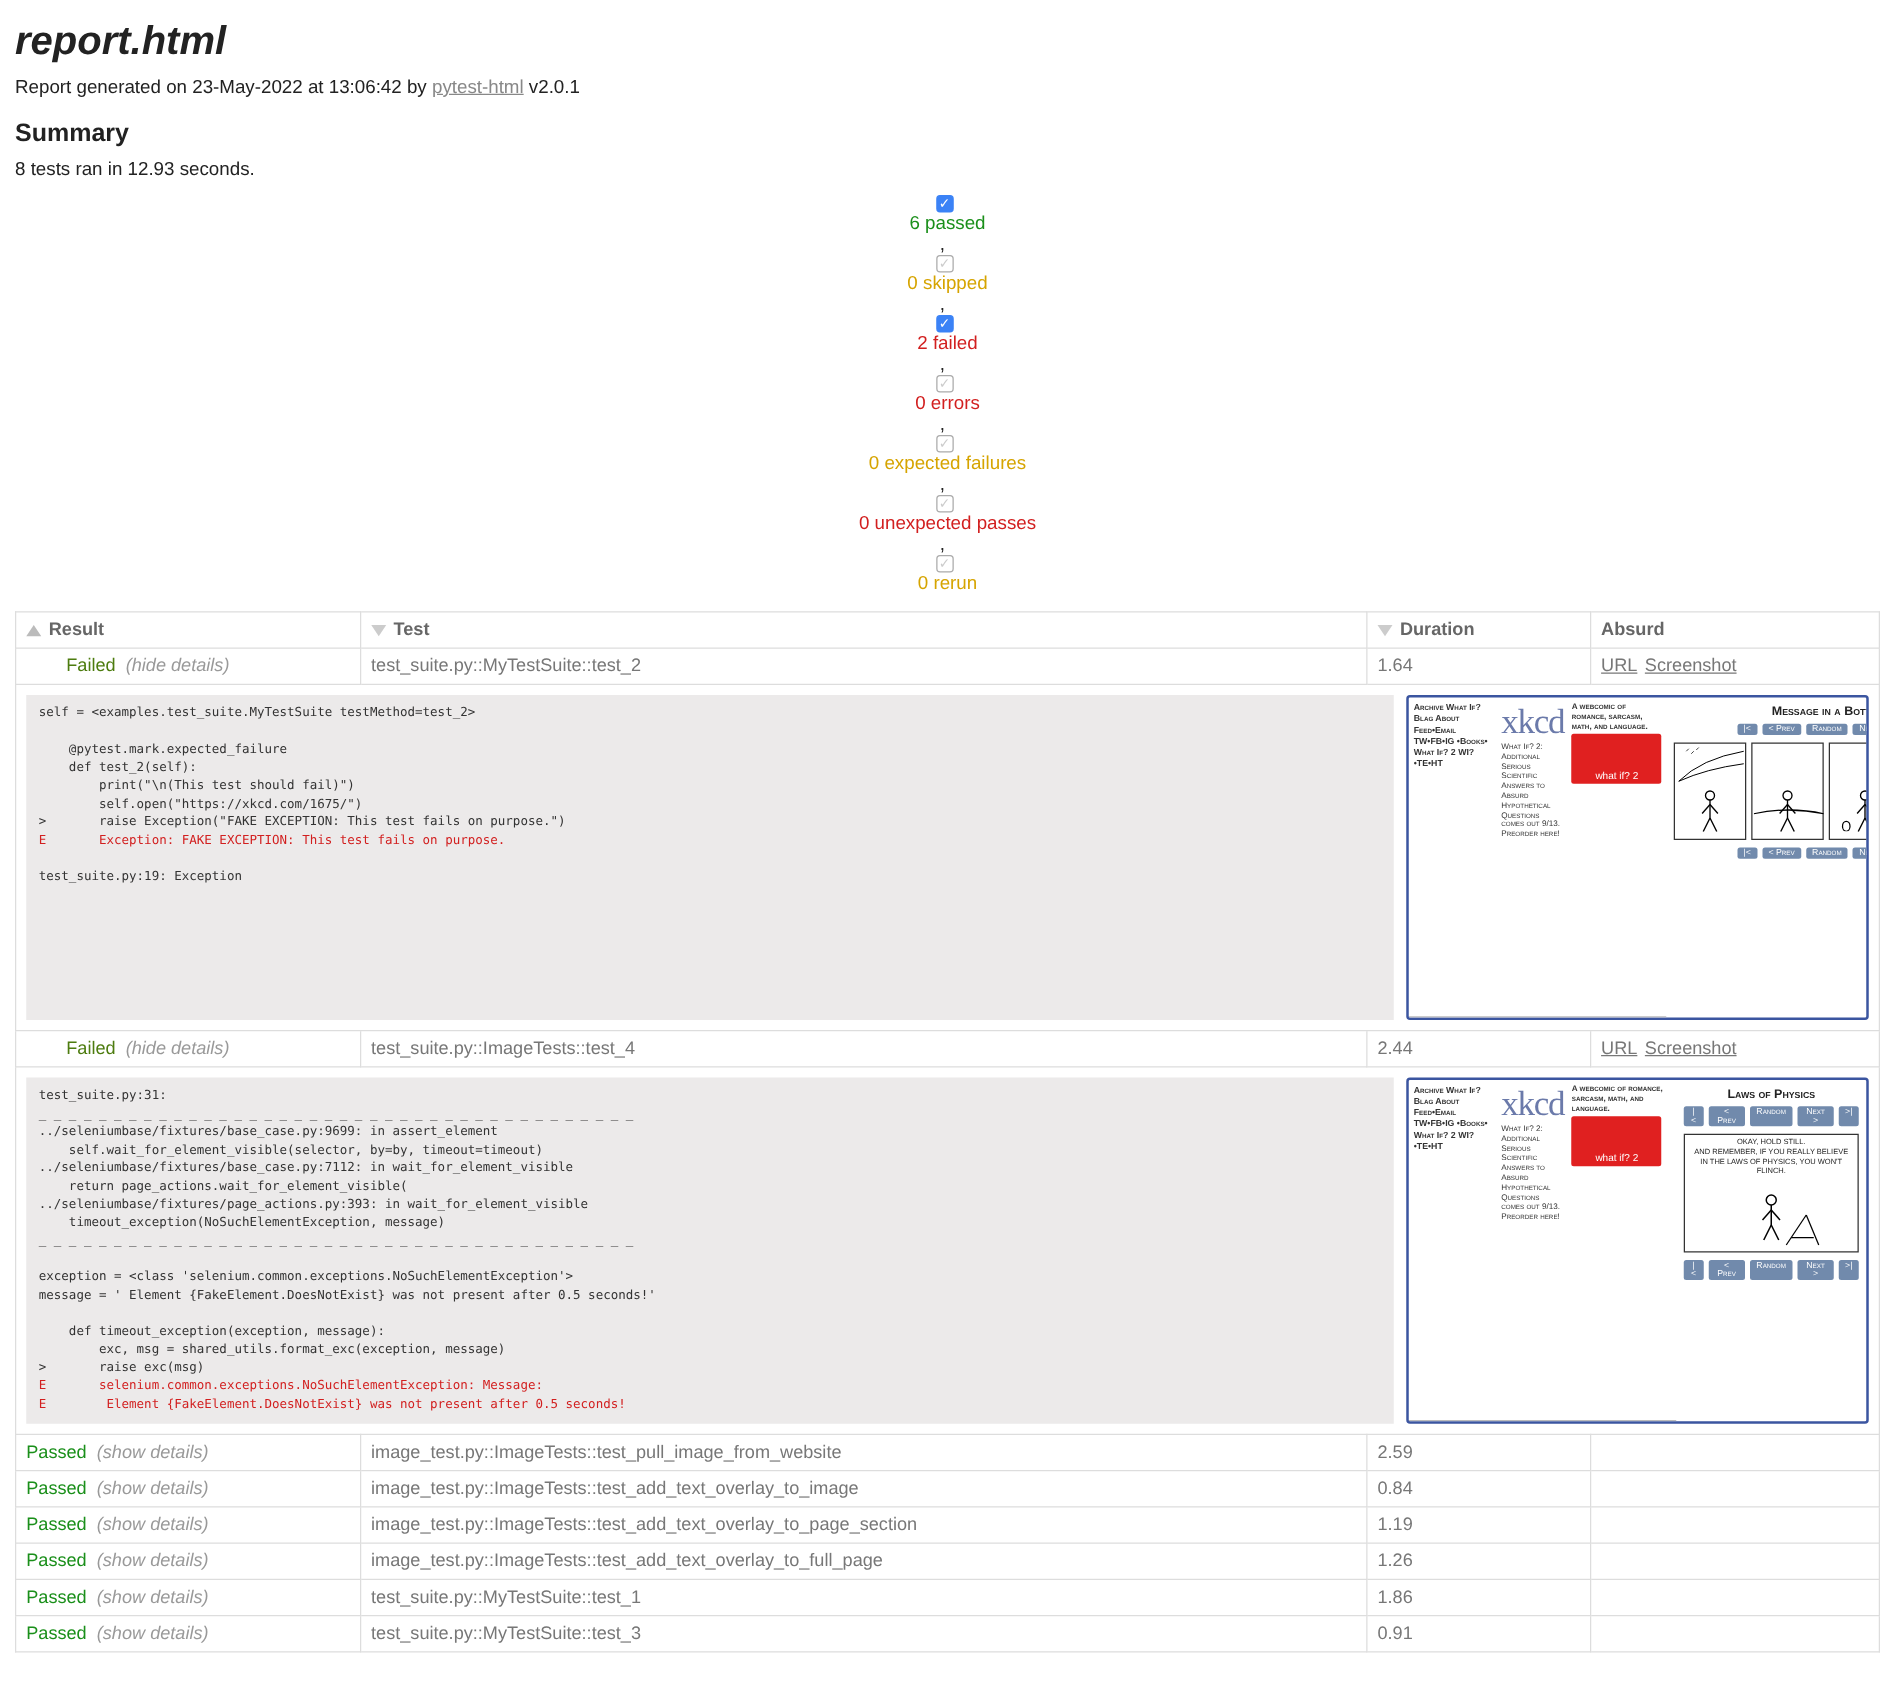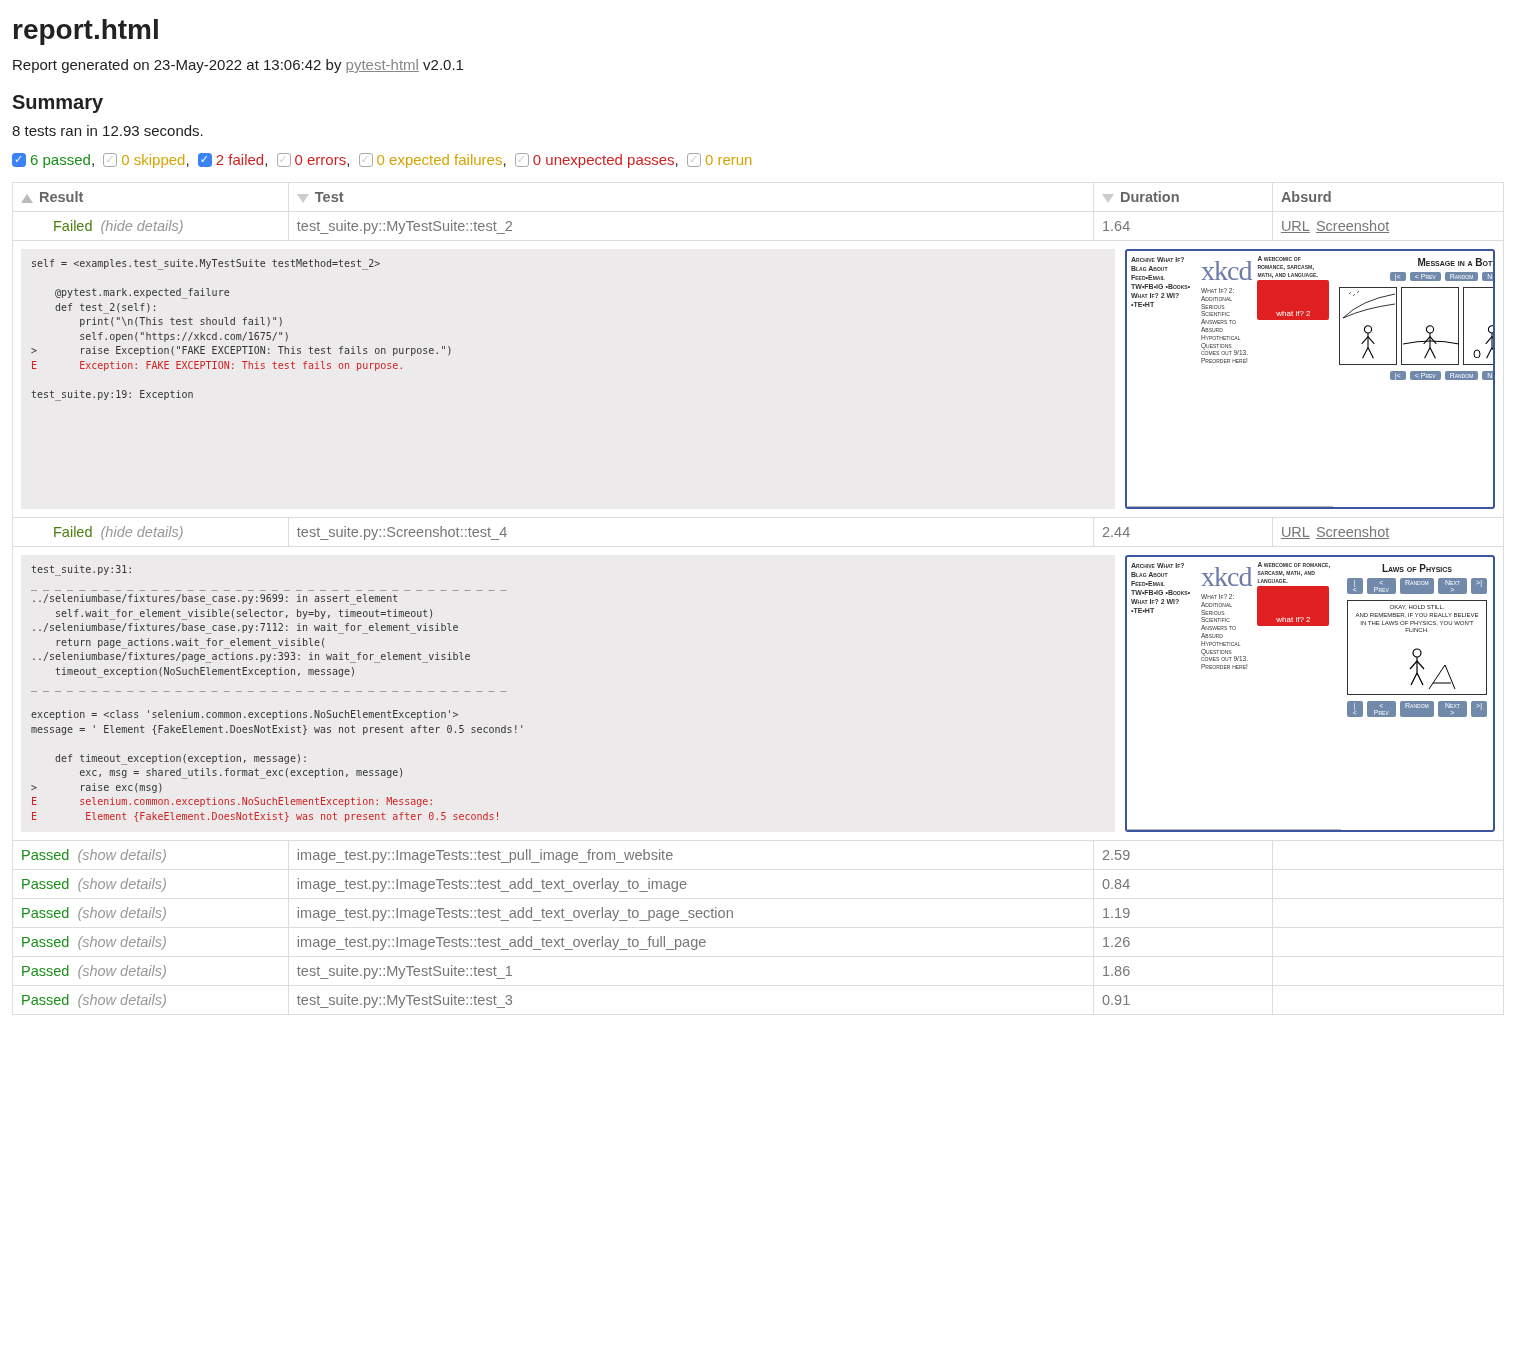--- a/index.html
+++ b/index.html
@@ -4,26 +4,26 @@
 <style>
   * { box-sizing: border-box; }
   body {
     font-family: -apple-system, BlinkMacSystemFont, "Segoe UI", Helvetica, Arial, sans-serif;
     font-size: 15px;
     color: #222;
     margin: 0;
     padding: 10px 12px;
     background: #fff;
   }
-  h1 { font-size: 28px; margin: 4px 0 10px 0; font-weight: 700; }
+  h1 { font-size: 32px; margin: 4px 0 10px 0; font-weight: 700; font-style: italic; }
   h2 { font-size: 20px; margin: 18px 0 8px 0; font-weight: 700; }
   .meta { font-size: 15px; margin-bottom: 6px; }
   a.link { color: #888; text-decoration: underline; }
   .summary-line { margin: 6px 0 12px 0; font-size: 15px; }
-  .summary-counts { display:flex; flex-wrap:wrap; gap:0; font-size:15px; align-items:center; }
+  .summary-counts { display:flex; flex-wrap:wrap; gap:0; font-size:15px; align-items:center;flex-direction:column; }
   .summary-counts .sep { color:#222; margin-right:4px; }
   .chk { display:inline-block; width:14px; height:14px; border:1px solid #aaa; border-radius:3px; margin-right:4px; vertical-align:middle; position:relative; background:#fff; }
   .chk.on { background:#3b82f6; border-color:#3b82f6; }
   .chk.on::after { content:"✓"; color:#fff; font-size:11px; position:absolute; left:1px; top:-1px; }
   .chk.off::after { content:"✓"; color:#ccc; font-size:11px; position:absolute; left:1px; top:-1px; }
   .c-pass { color:#1a8f1a; }
   .c-skip { color:#d6a400; }
   .c-fail { color:#d21f1f; }
   .c-err  { color:#d21f1f; }
   .c-xfail{ color:#d6a400; }
@@ -253,21 +253,21 @@
                   <span>Next &gt;</span>
                   <span>&gt;|</span>
                 </div>
     </div>
   </div>
 </div>
         </td>
       </tr>
       <tr>
     <td class="result"><span class="status fail">Failed</span> <span class="toggle">(hide details)</span></td>
-    <td class="test">test_suite.py::Screenshot::test_4</td>
+    <td class="test">test_suite.py::ImageTests::test_4</td>
     <td class="dur">2.44</td>
     <td class="links"><a href="#">URL</a><a href="#">Screenshot</a></td>
       </tr>
       <tr class="detail">
         <td colspan="4">
           <div class="detail-wrap">
             <div class="codebox scroll">test_suite.py:31:
 _ _ _ _ _ _ _ _ _ _ _ _ _ _ _ _ _ _ _ _ _ _ _ _ _ _ _ _ _ _ _ _ _ _ _ _ _ _ _ _
 ../seleniumbase/fixtures/base_case.py:9699: in assert_element
     self.wait_for_element_visible(selector, by=by, timeout=timeout)

